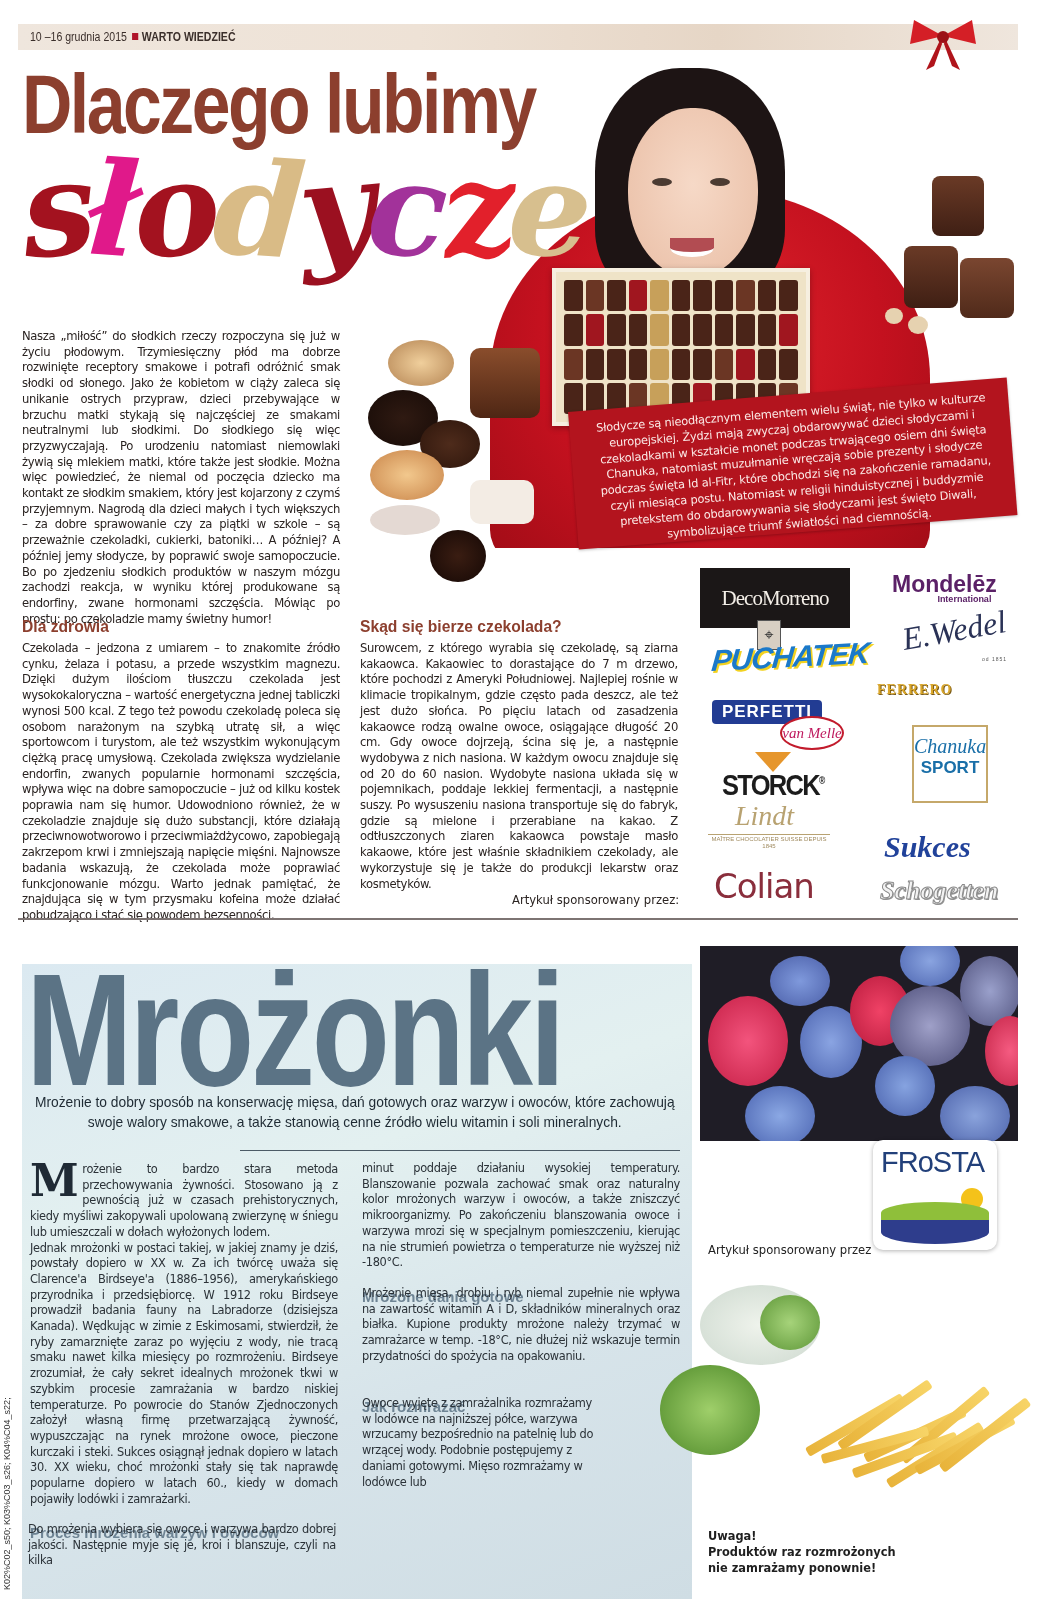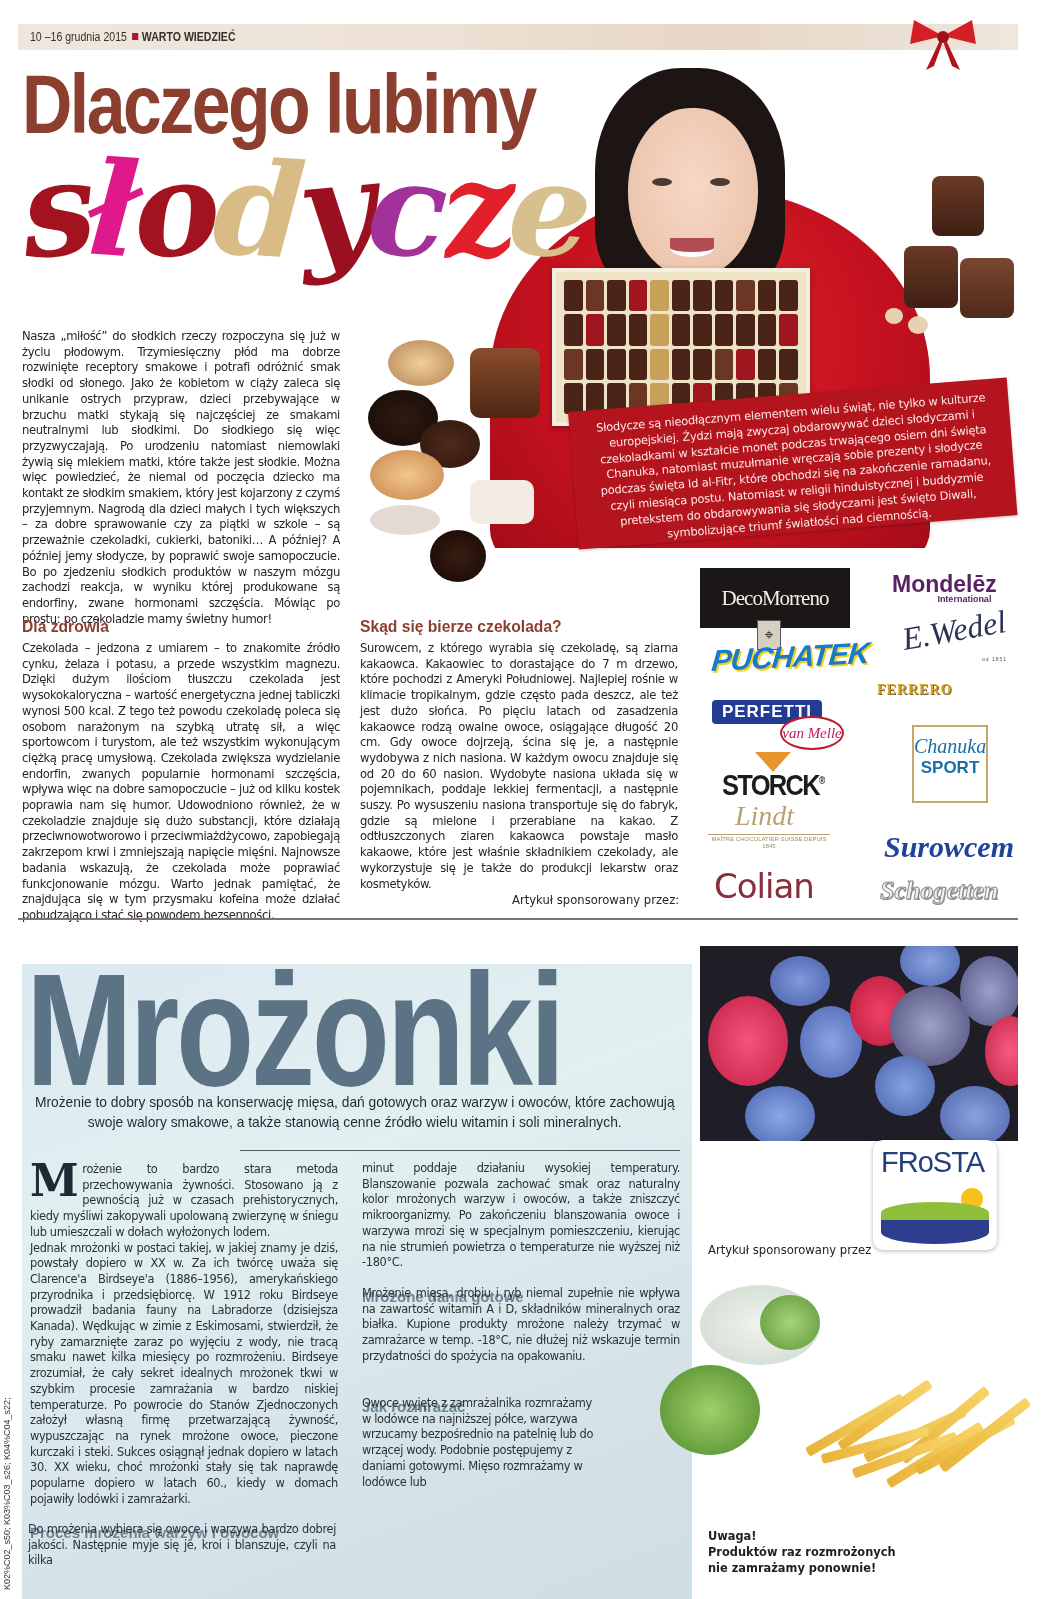--- a/index.html
+++ b/index.html
@@ -236,21 +236,21 @@
   <span>Mondelēz</span>
   <small>International</small>
 </div>
 <div class="logo wedel">E.Wedel</div>
 <div class="logo wedel-sub">od 1851</div>
 <div class="logo ferrero">FERRERO</div>
 <div class="logo ritter">
   <span class="r1">Chanuka</span>
   <span class="r2">SPORT</span>
 </div>
-<div class="logo bahlsen">Surowcem</div>
+<div class="logo bahlsen">Sukces</div>
 <div class="logo schogetten">Schogetten</div>
 
 <div class="abs divider"></div>
 
 <div class="abs frozen-bg"></div>
 <div class="abs frozen-title">Mrożonki</div>
 <div class="abs frozen-lead">Mrożenie to dobry sposób na konserwację mięsa, dań gotowych oraz warzyw i owoców, które zachowują swoje walory smakowe, a także stanowią cenne źródło wielu witamin i soli mineralnych.</div>
 <div class="abs frozen-rule"></div>
 
 <div class="abs fcol fcol1">

